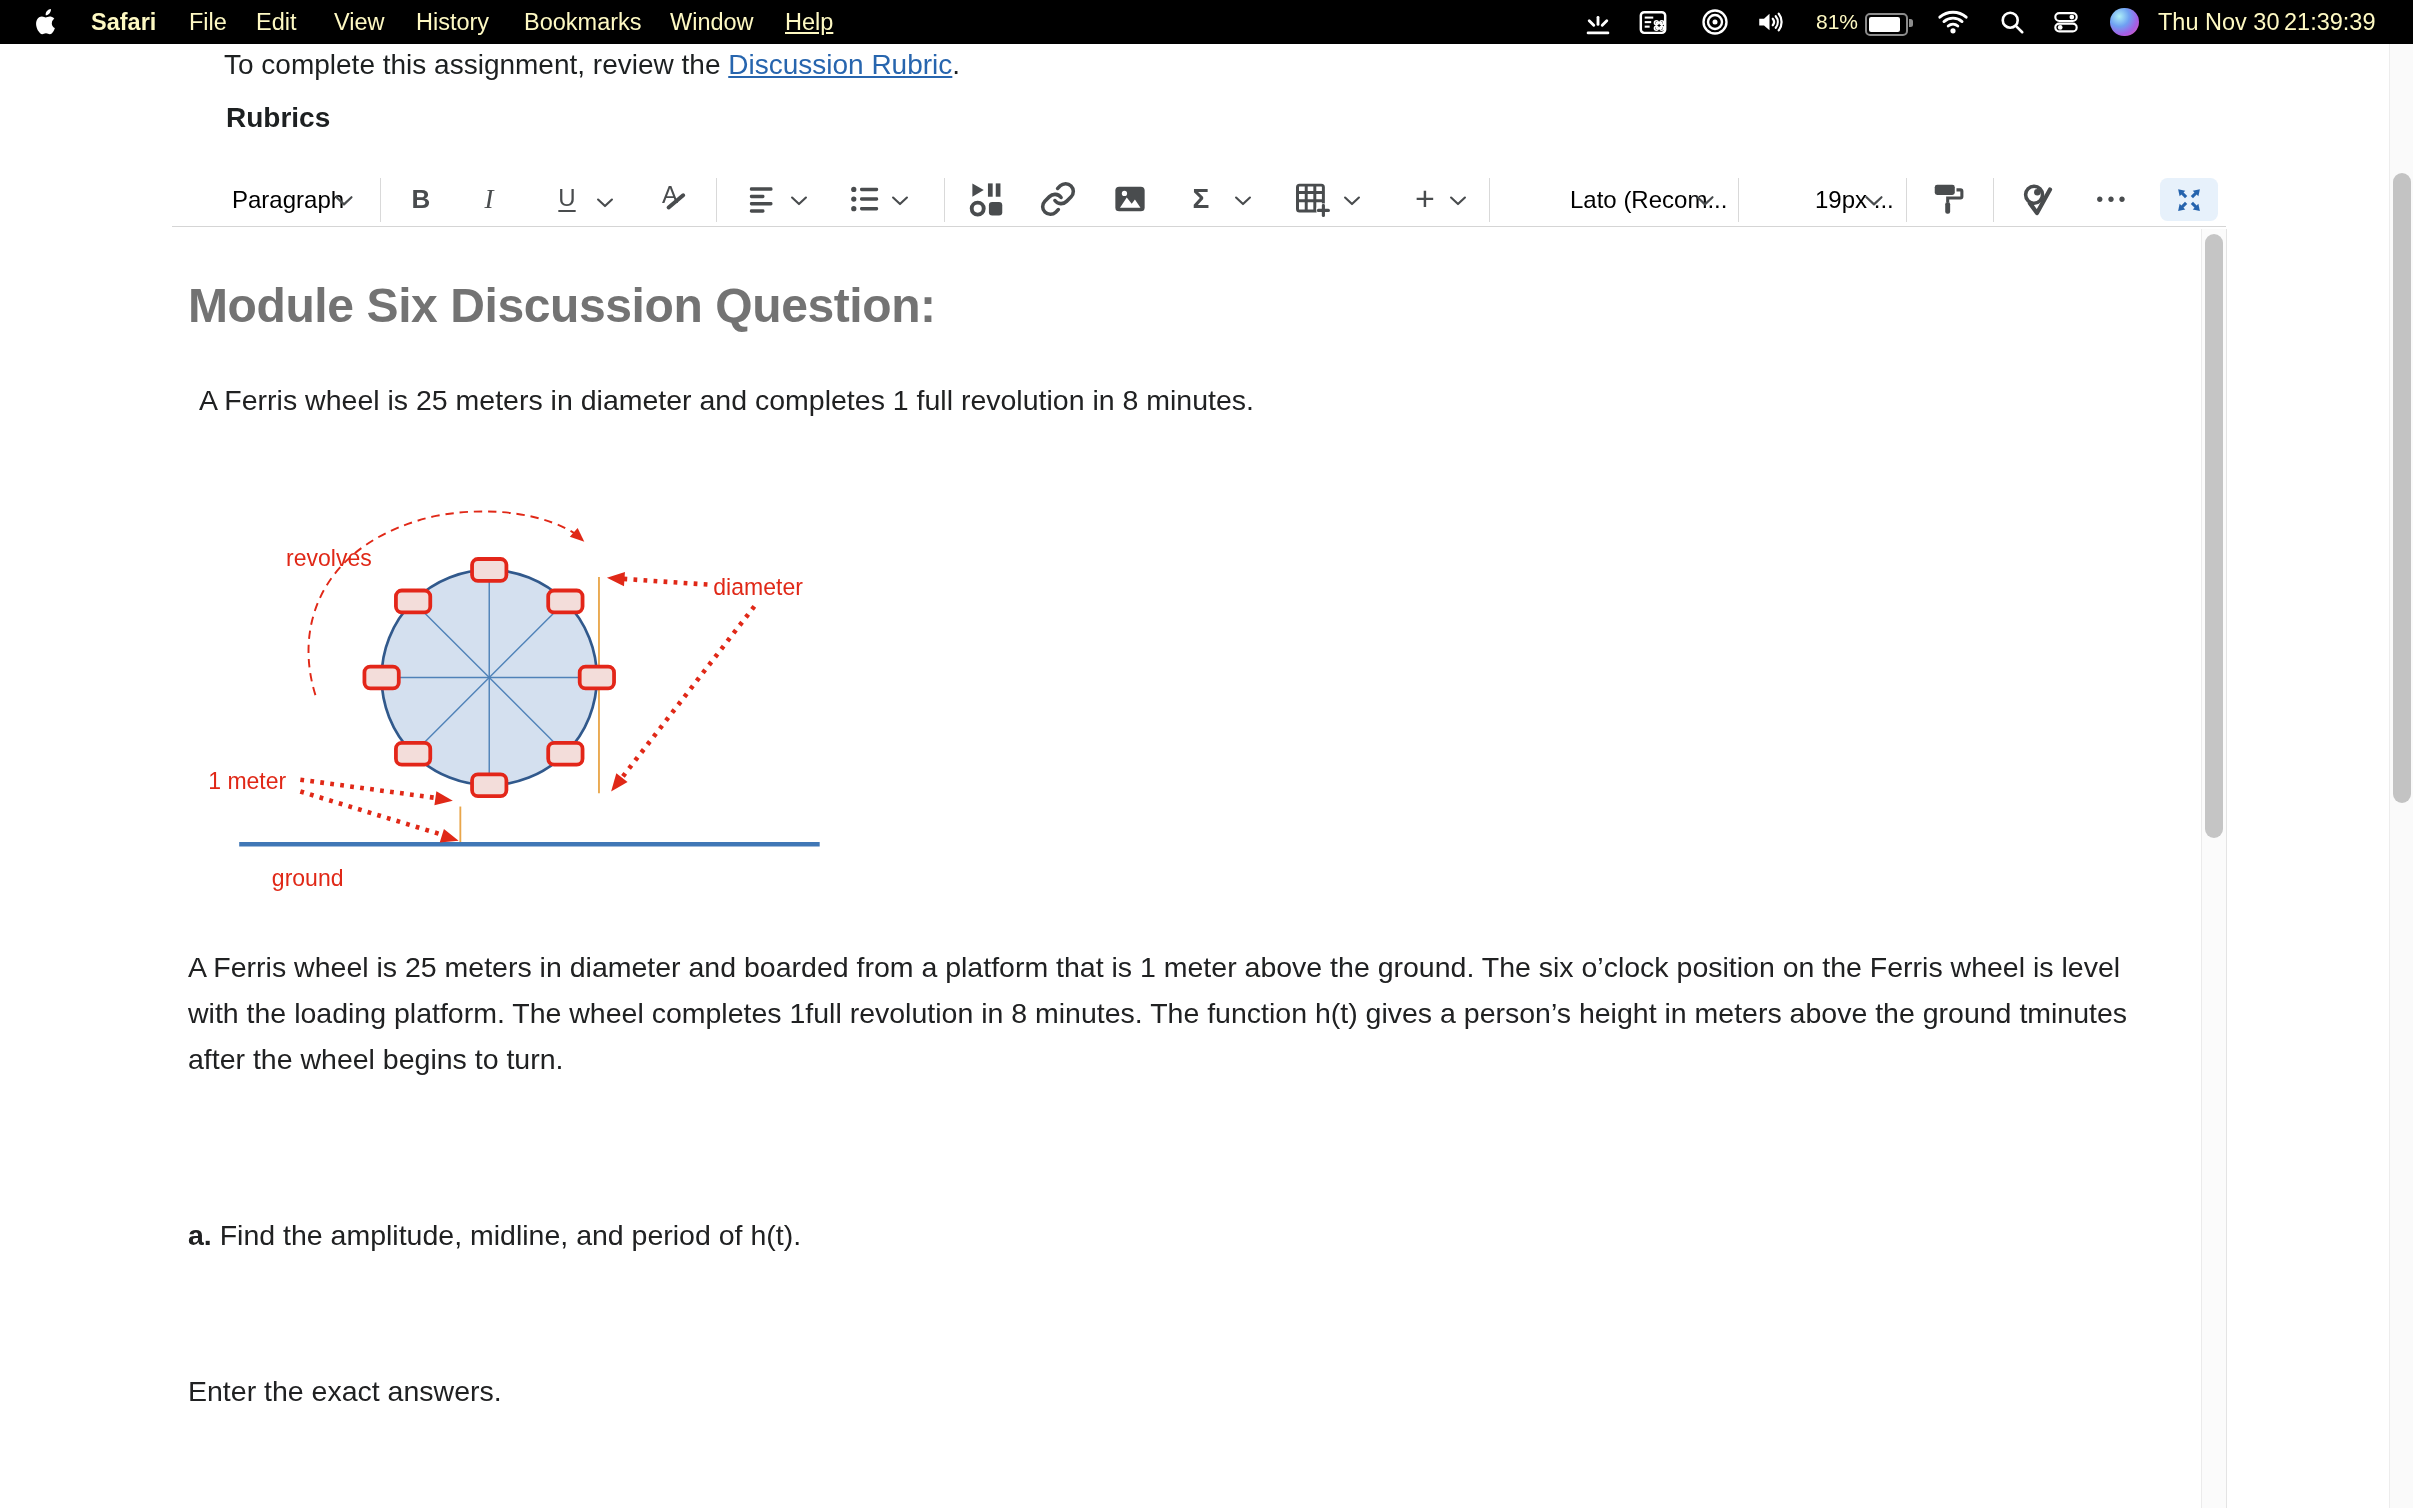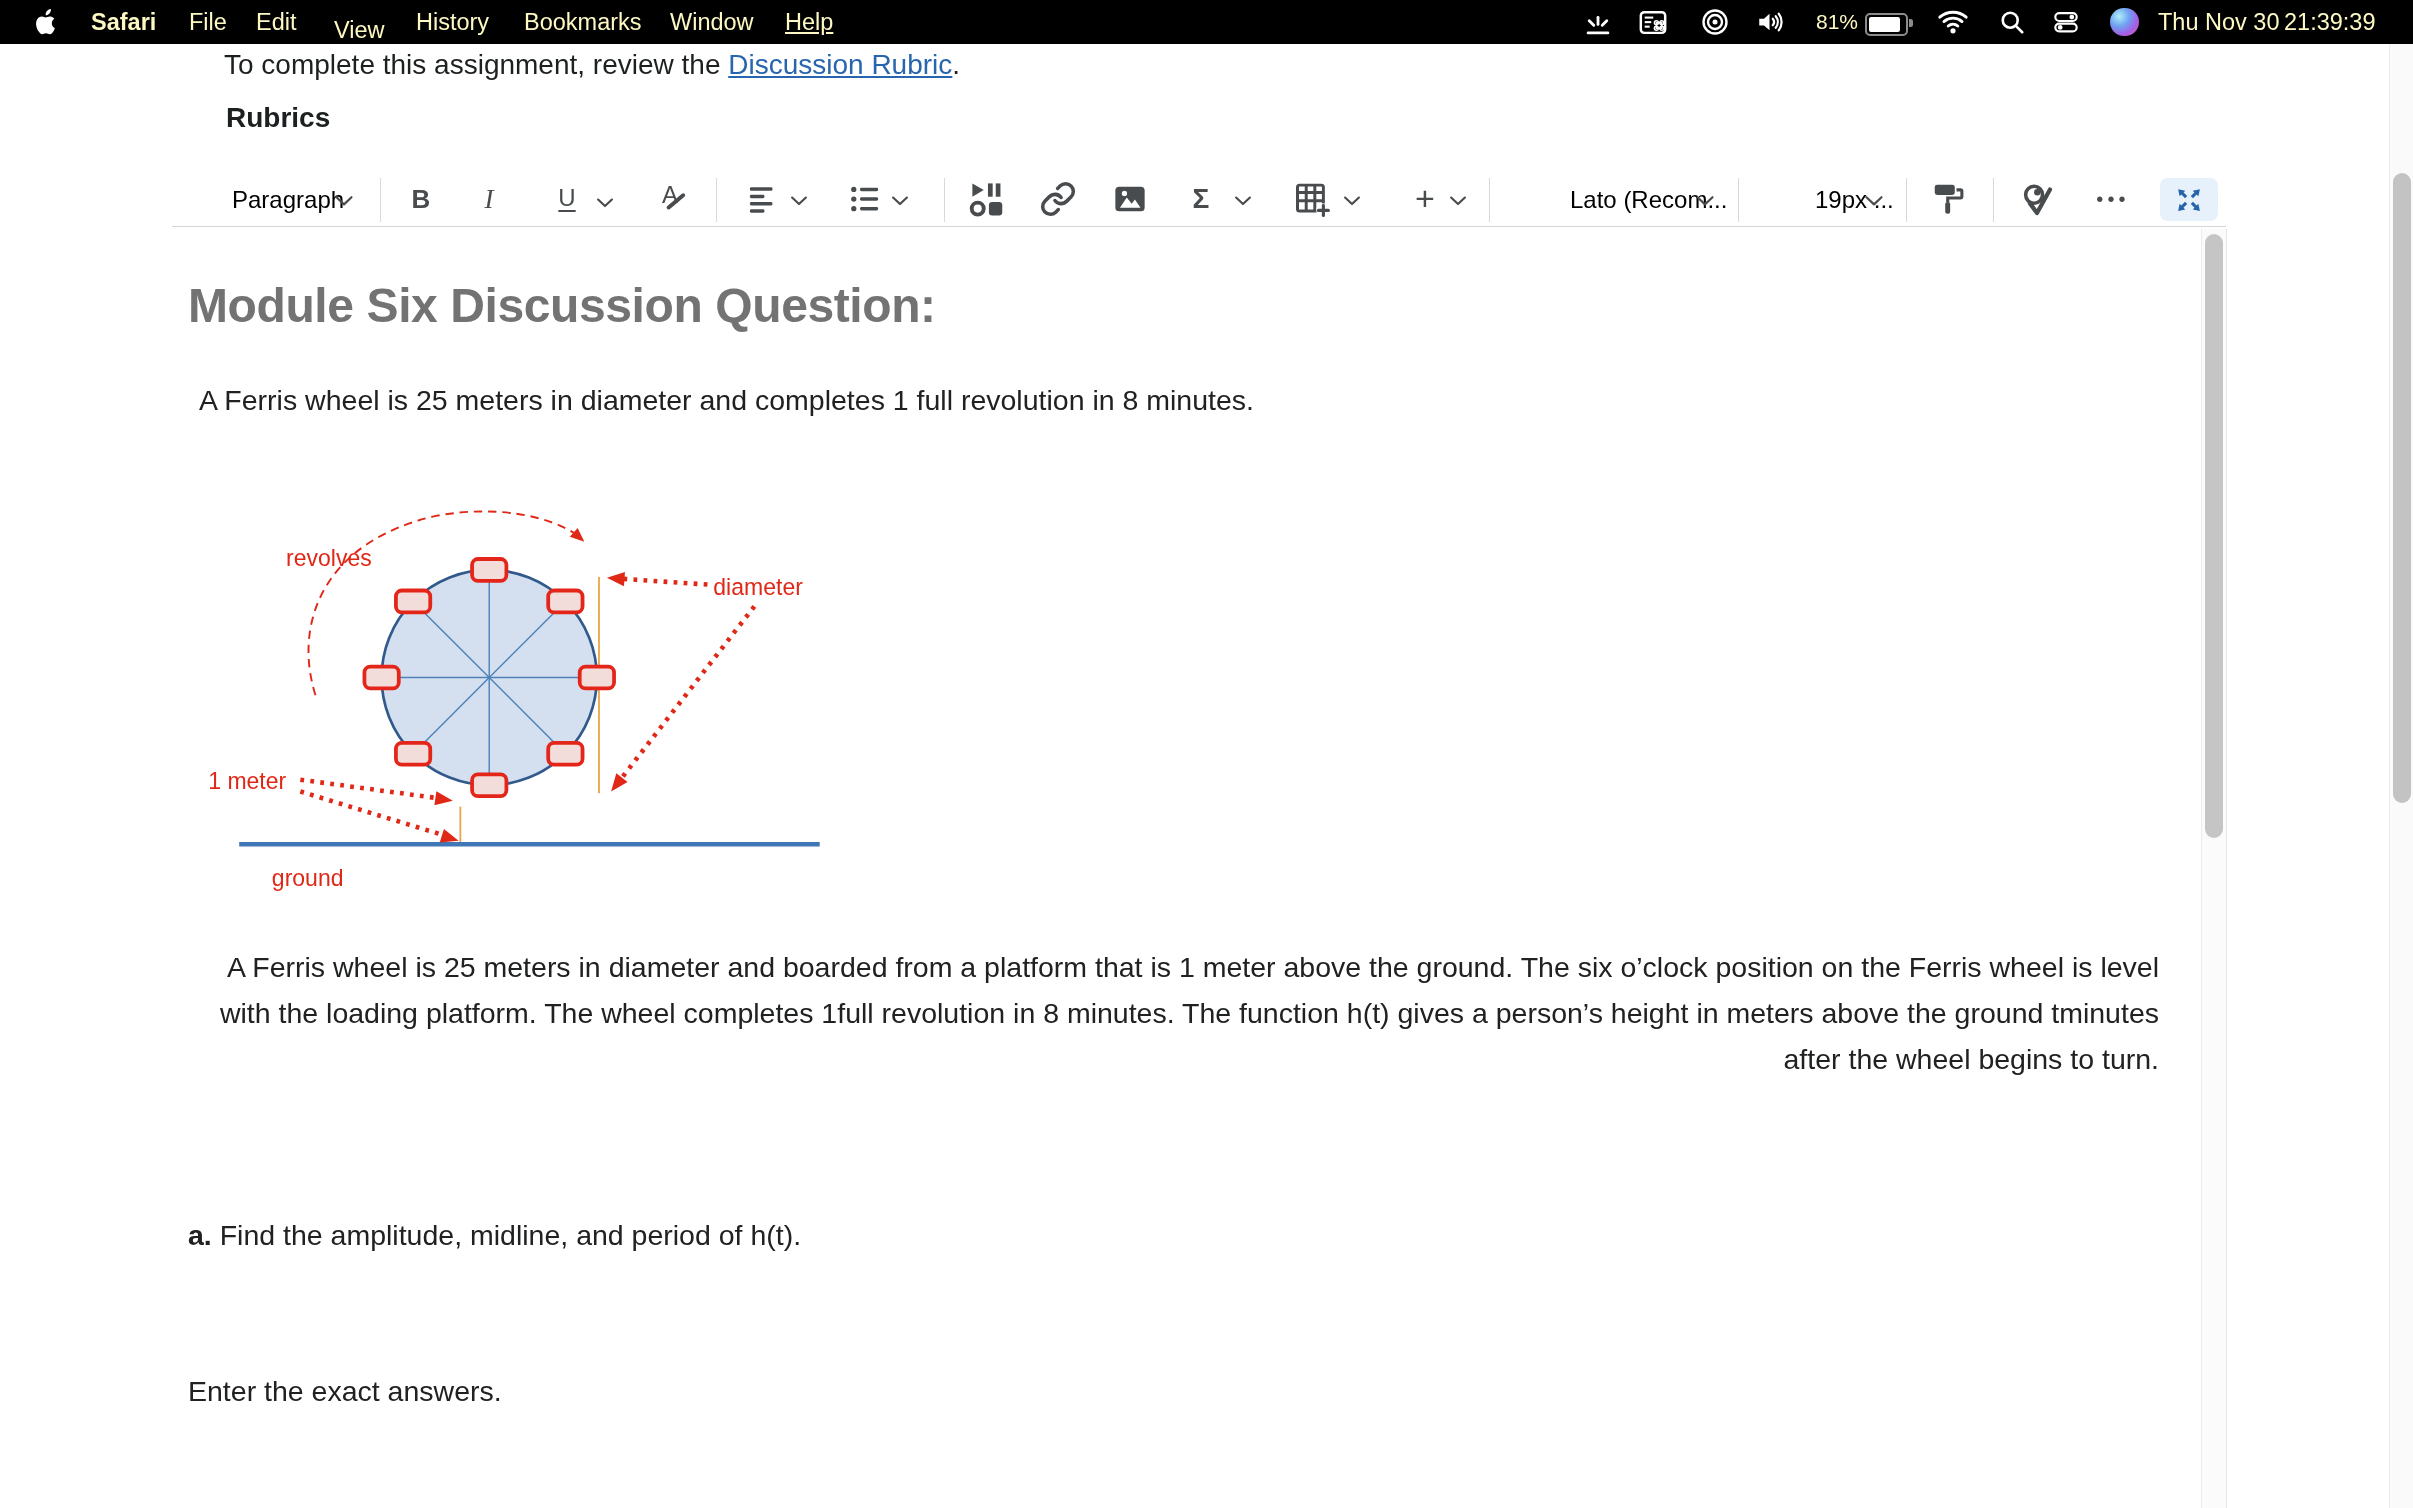--- a/index.html
+++ b/index.html
@@ -44,21 +44,21 @@
   .fontcolor-a{position:relative;width:37px;height:37px;font-size:24px;display:flex;align-items:flex-start;justify-content:center;}
   .fontcolor-a .slash{position:absolute;left:12.6px;top:19px;width:22.6px;height:4.2px;border-radius:2.5px;background:var(--toolbar_icon,#494c4e);transform:rotate(-40deg);}
   .fullscreen-btn{left:2160px;top:178px;width:58px;height:43px;border-radius:7.5px;background:var(--fullscreen_bg,#e7f1fb);display:flex;align-items:center;justify-content:center;}
   .fs-stroke{stroke:var(--accent_blue,#2563ad);fill:none;}
   .fs-fill{fill:var(--accent_blue,#2563ad);}
   .toolbar-border{left:172px;top:226px;width:2054px;height:1.3px;background:#d5d5d5;}
 
   
   .ed-title{left:188px;top:278px;font-size:48px;font-weight:700;letter-spacing:-0.4px;color:#737373;}
   .ed-lead{left:199px;top:384px;font-size:28.5px;color:#202122;}
-  .ed-par{left:188px;top:944px;width:1971px;font-size:28.5px;line-height:46px;color:#202122;text-align:right;}
+  .ed-par{left:188px;top:944px;width:1971px;font-size:28.5px;line-height:46px;color:#202122;}
   .ed-a{left:188px;top:1219px;font-size:28.5px;color:#202122;}
   .ed-a b{font-weight:700;}
   .ed-close{left:188px;top:1375px;font-size:28.5px;color:#202122;}
 
   
   .diagram{left:168px;top:494px;}
   .dlabel{fill:var(--label_red,#e02817);font-size:27.5px;font-family:"Liberation Sans","DejaVu Sans",sans-serif;}
   .wheel{fill:var(--wheel_fill,#d4e0ef);stroke:var(--wheel_stroke,#31598c);stroke-width:3.2;}
   .spoke{stroke:var(--spoke_blue,#4f82b8);stroke-width:1.7;}
   .car{fill:var(--car_fill,#f3ddda);stroke:var(--car_stroke,#e32619);stroke-width:4.5;}
@@ -79,21 +79,21 @@
 
 <div class="abs menubar">
   <span class="sicon" style="left:34px;">
     <svg width="24" height="28.5" viewBox="0 0 17 20">
       <path fill="#ffffff" d="M8.4 5.1c.9 0 2-.6 2.7-1.5.6-.8 1-1.8.9-2.9-1 0-2.1.6-2.8 1.4-.6.7-1.1 1.8-.9 2.9l.1.1zM12.6 10.7c0-2 1.7-3 1.8-3.1-1-1.4-2.5-1.6-3-1.6-1.3-.1-2.5.7-3.1.7-.6 0-1.6-.7-2.7-.7-1.4 0-2.7.8-3.4 2-1.5 2.5-.4 6.3 1 8.4.7 1 1.5 2.1 2.6 2.1 1 0 1.4-.7 2.7-.7s1.6.7 2.7.7c1.1 0 1.8-1 2.5-2 .8-1.2 1.1-2.3 1.1-2.4-.1 0-2.2-.9-2.2-3.4z"></path>
     </svg>
   </span>
   <span class="mitem bold" style="left:91px;">Safari</span>
   <span class="mitem" style="left:189px;">File</span>
   <span class="mitem" style="left:256px;">Edit</span>
-  <span class="mitem" style="left:334px;margin-top:8px;">View</span>
+  <span class="mitem" style="left:334px;">View</span>
   <span class="mitem" style="left:416px;">History</span>
   <span class="mitem" style="left:524px;">Bookmarks</span>
   <span class="mitem" style="left:670px;">Window</span>
   <span class="mitem" style="left:785px;text-decoration:underline;">Help</span>
 
   <span class="sicon" style="left:1581px;">
     <svg width="34" height="28.5" viewBox="0 0 24 20">
       <g stroke="#ffffff" stroke-width="2" stroke-linecap="round" fill="none">
         <line x1="5" y1="17.5" x2="19" y2="17.5"></line>
         <line x1="12" y1="6.5" x2="12" y2="11.5"></line>

